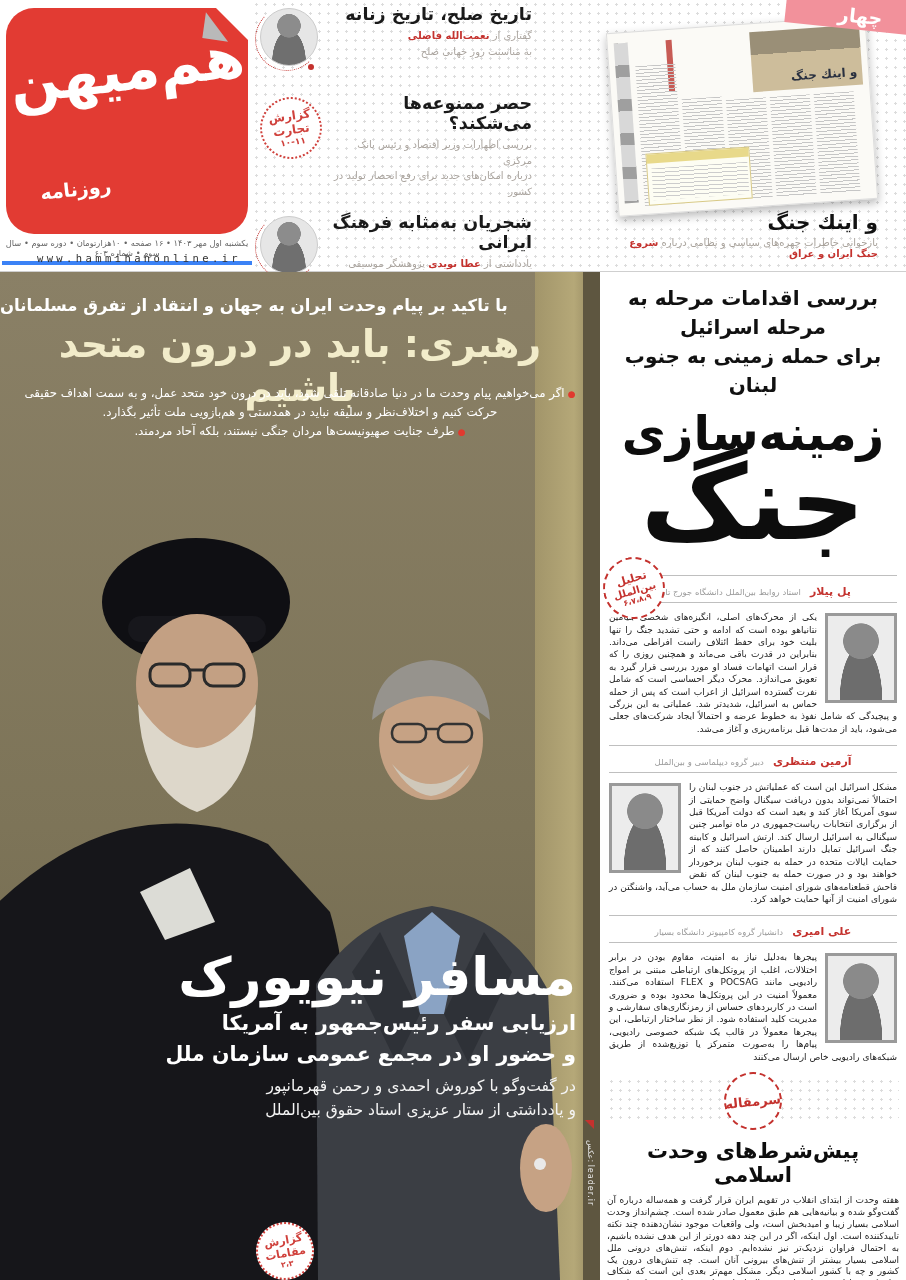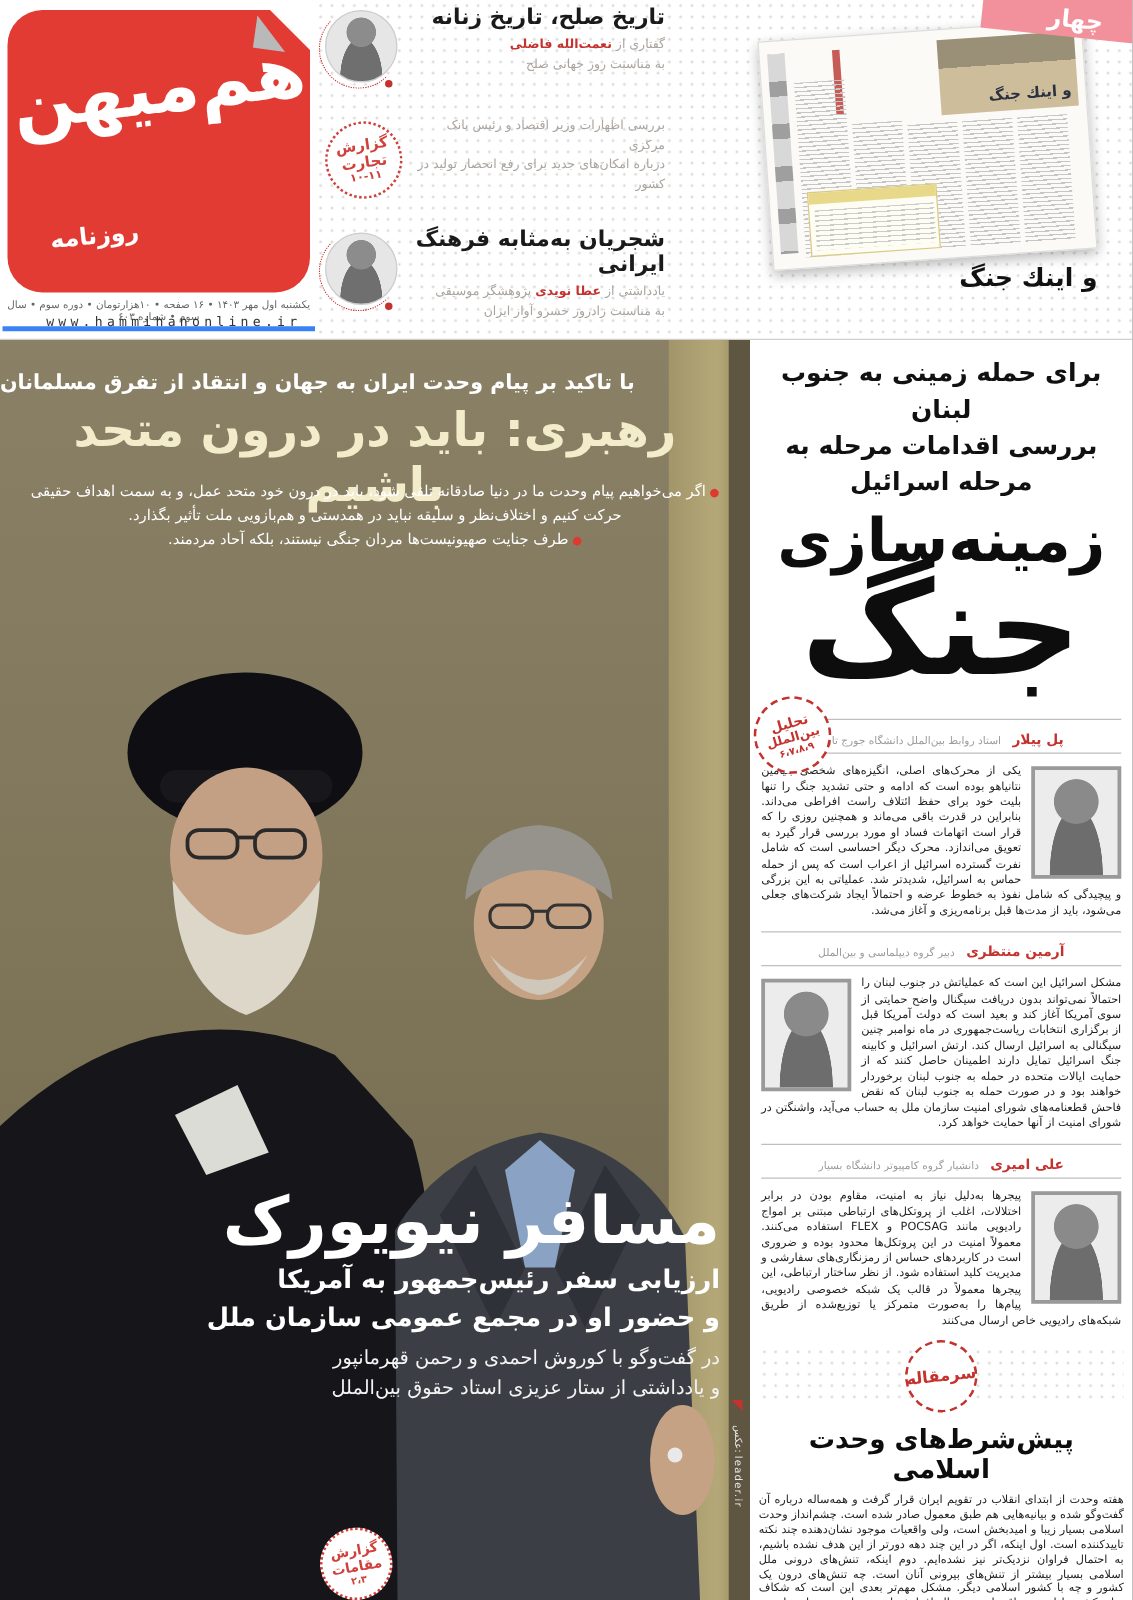--- a/index.html
+++ b/index.html
@@ -167,20 +167,21 @@
 
       <div class="teaser">
         <div class="t-avatar-wrap">
           <div class="t-badge">
             <span class="b1">گزارش</span>
             <span class="b2">تجارت</span>
             <span class="b3">۱۰-۱۱</span>
           </div>
         </div>
         <div class="t-text">
+          <div class="t-title">حصر ممنوعه‌ها می‌شکند؟</div>
           <div class="t-line">بررسی اظهارات وزیر اقتصاد و رئیس بانک مرکزی</div>
           <div class="t-line">درباره امکان‌های جدید برای رفع انحصار تولید در کشور</div>
         </div>
       </div>
 
       <div class="teaser">
         <div class="t-avatar-wrap">
           <div class="t-arc"></div>
           <div class="t-avatar"></div>
         </div>
@@ -206,20 +207,24 @@
       <div class="th-col" style="left:26px;"></div>
       <div class="th-col" style="left:70px; top:70px; height:104px;"></div>
       <div class="th-col" style="left:114px; top:74px; height:100px;"></div>
       <div class="th-col" style="left:158px; top:74px; height:100px;"></div>
       <div class="th-col" style="left:202px; top:74px; height:100px;"></div>
       <div class="th-table"></div>
     </div>
 
     <div class="promo-caption">
       <div class="promo-title">و اینك جنگ</div>
+      <div class="promo-sub">
+        <span>بازخوانی خاطرات چهره‌های سیاسی و نظامی درباره</span>
+        <span class="hl">شروع جنگ ایران و عراق</span>
+      </div>
     </div>
 
     <div class="ribbon">چهار</div>
   </div>
 
   <div class="photo">
     <svg width="600" height="1008" viewBox="0 0 600 1008" preserveAspectRatio="none">
       <defs>
         <linearGradient id="curtain" x1="0" y1="0" x2="1" y2="0">
           <stop offset="0" stop-color="#a2956a"></stop>
@@ -279,22 +284,22 @@
       <span class="b1">گزارش</span>
       <span class="b2">مقامات</span>
       <span class="b3">۲،۳</span>
     </div>
     <div class="credit-tri"></div>
     <div class="photo-credit">عکس: leader.ir</div>
   </div>
 
   <div class="rcol">
     <div class="lead-kicker">
+      <div>بررسی اقدامات مرحله به مرحله اسرائیل</div>
       <div>برای حمله زمینی به جنوب لبنان</div>
-      <div>بررسی اقدامات مرحله به مرحله اسرائیل</div>
     </div>
     <div class="lead-h1">زمینه‌سازی</div>
     <div class="lead-h2">جنگ</div>
 
     <div class="analysis">
       <div class="stamp">
         <span class="s1">تحلیل</span>
         <span class="s2">بین‌الملل</span>
         <span class="s3">۶،۷،۸،۹</span>
       </div>

